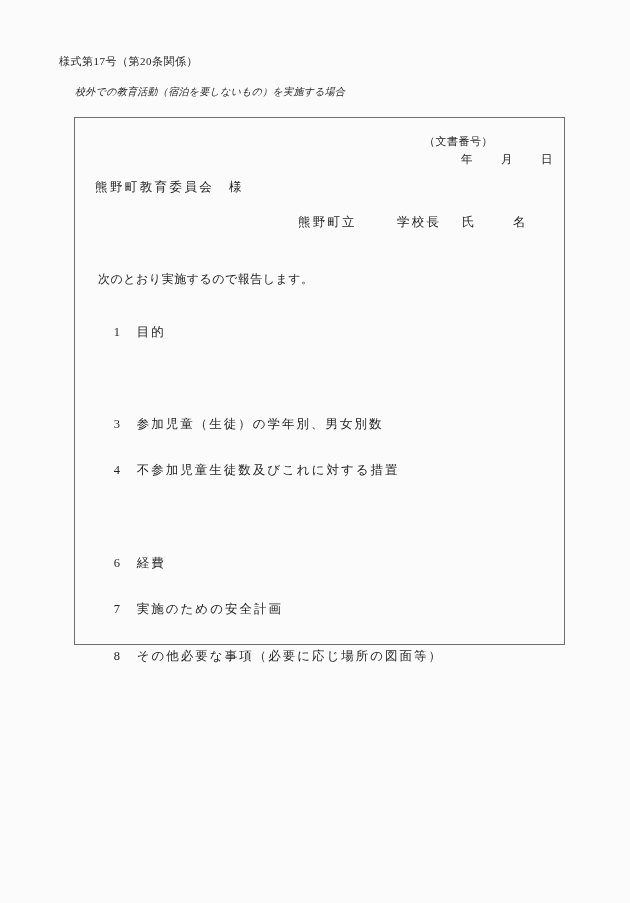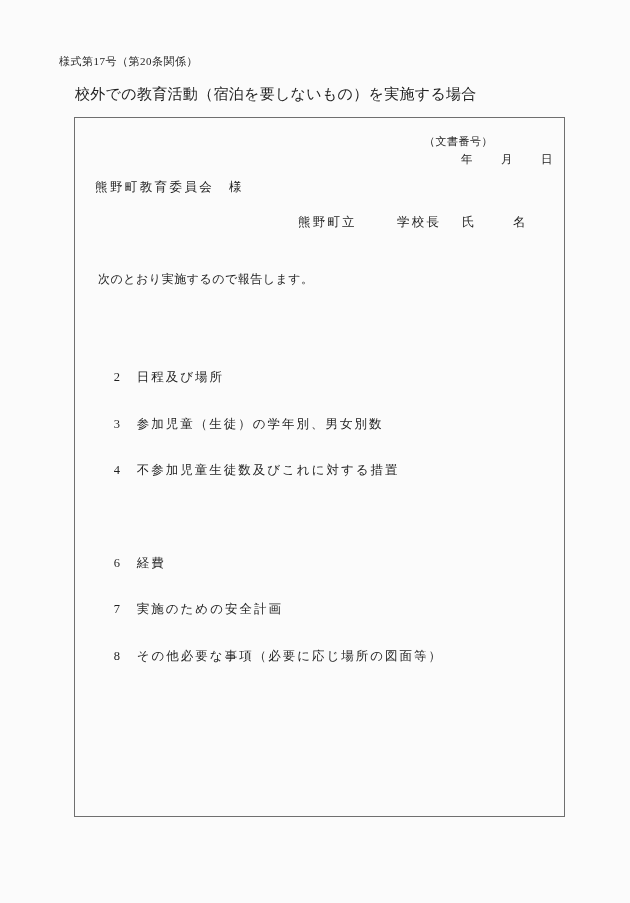--- a/index.html
+++ b/index.html
@@ -22,28 +22,29 @@
   .h1 {
     position: absolute;
     left: 59px; top: 54px;
     font-size: 11px;
     letter-spacing: 0.5px;
     white-space: pre;
   }
   .h2 {
     position: absolute;
     left: 75px; top: 85px;
-    font-size: 15px;
+    font-size: 10px;
     letter-spacing: 0.3px;
     white-space: pre;
+    font-style: italic;
   }
   .form-box {
     position: absolute;
     left: 74px; top: 117px;
-    width: 491px; height: 700px;
+    width: 491px; height: 528px;
     border: 1px solid var(--border);
     background: transparent;
   }
   .form-box > div { position: absolute; line-height: 18px; }
   .doc-number {
     left: 349px; top: 14px;
     font-size: 11px;
     letter-spacing: 0.5px;
     white-space: pre;
   }
@@ -121,22 +122,22 @@
     <div class="sender-line">
       <span class="s-org">熊野町立</span>
       <span class="s-role">学校長</span>
       <span class="s-shi">氏</span>
       <span class="s-mei">名</span>
     </div>
 
 
     <div class="intro">次のとおり実施するので報告します。</div>
 
-    <div class="item" style="top:232px">
-      <span class="item-no">2</span><span class="item-label">日程及び場所</span>
+    <div class="item" style="top:187px">
+      <span class="item-no">1</span><span class="item-label">目的</span>
     </div>
     <div class="item" style="top:279px">
       <span class="item-no">3</span><span class="item-label">参加児童（生徒）の学年別、男女別数</span>
     </div>
     <div class="item" style="top:325px">
       <span class="item-no">4</span><span class="item-label">不参加児童生徒数及びこれに対する措置</span>
     </div>
     <div class="item" style="top:418px">
       <span class="item-no">6</span><span class="item-label">経費</span>
     </div>

